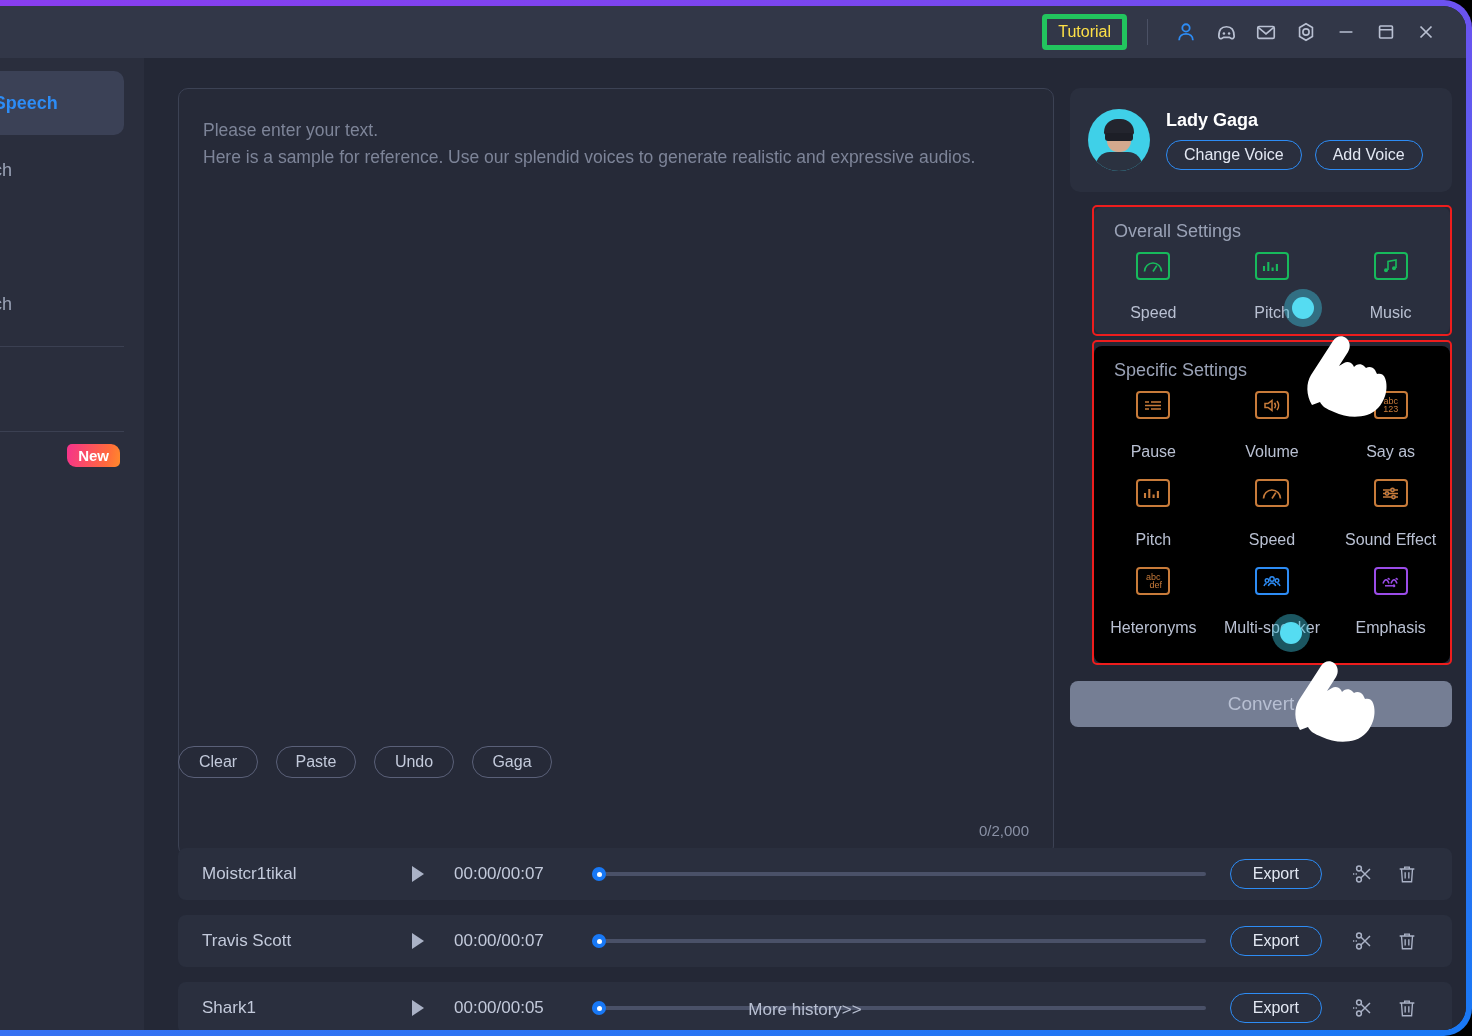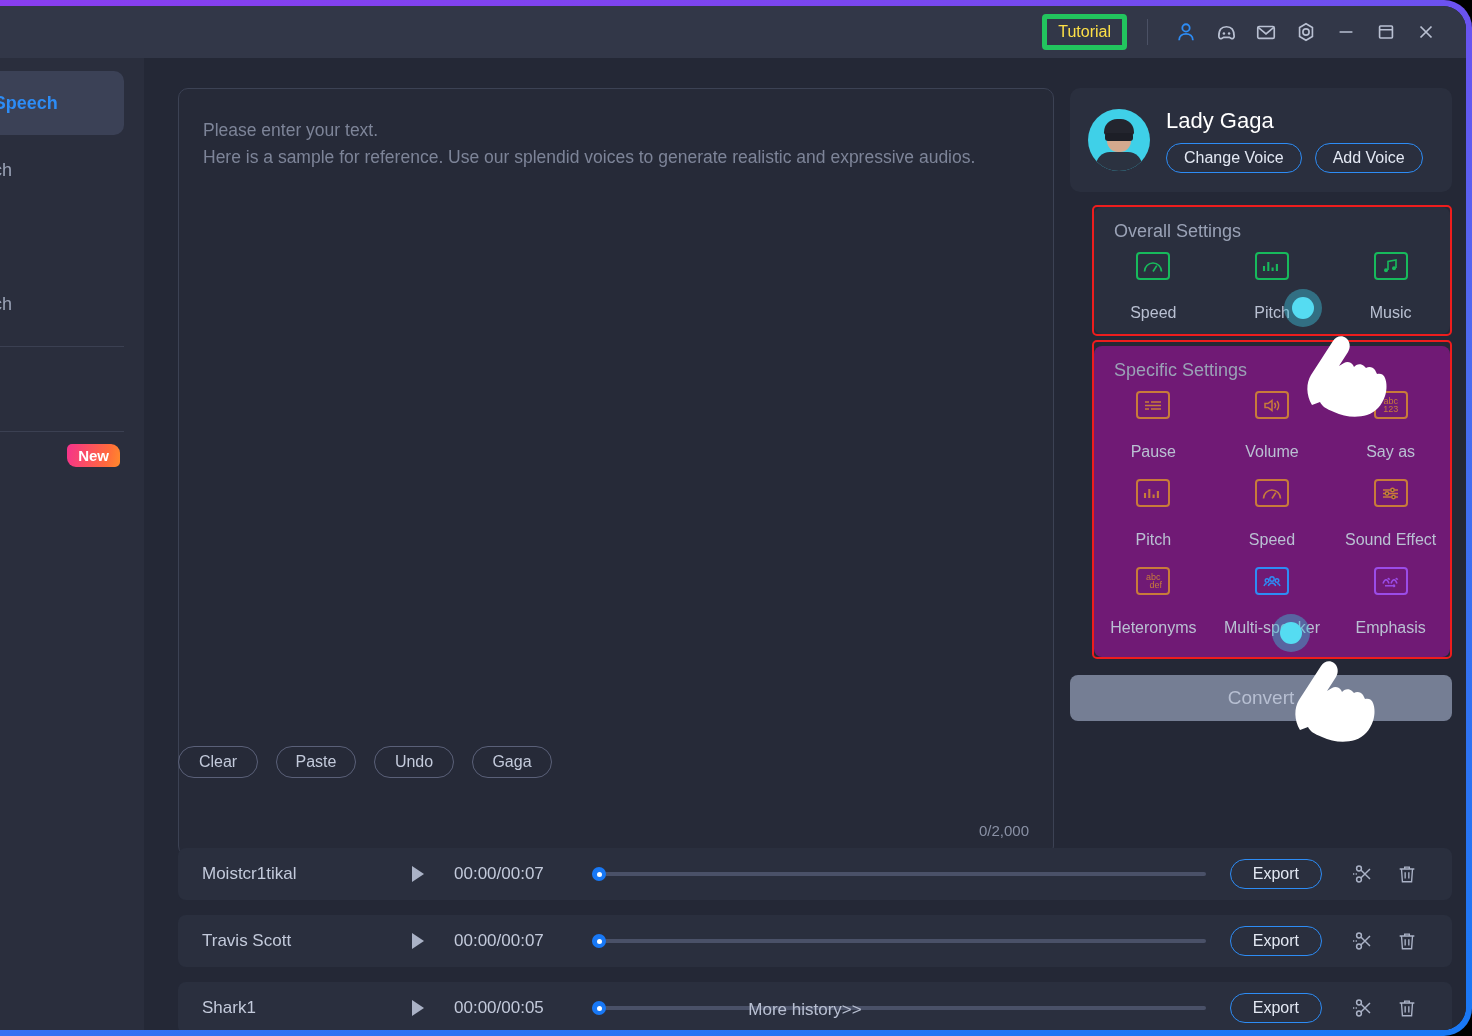--- a/index.html
+++ b/index.html
@@ -191,21 +191,21 @@
     border-radius: 3px;
   }
   #avatar .body {
     position: absolute; left: 8px; top: 43px;
     width: 46px; height: 22px;
     background: #2b3240;
     border-radius: 14px 14px 0 0;
   }
   #voice-meta { margin-left: 16px; }
   #voice-name {
-    font-size: 22px; font-weight: normal; color: #ffffff;
+    font-size: 18px; font-weight: bold; color: #ffffff;
     margin-bottom: 9px;
   }
   .voice-btns { display: flex; gap: 13px; }
   .outline-blue {
     border: 1px solid #2d8cf5;
     color: #e3e8f3;
     background: transparent;
     font-size: 16px;
     border-radius: 16px;
     padding: 5px 17px;
@@ -215,23 +215,23 @@
   
   #settings-wrap { margin-top: 13px; position: relative; margin-left: 22px; }
   .hl-red { border: 2px solid #ee1d1d; border-radius: 5px; }
 
   #overall-card {
     background: #2a2f3e;
     border-radius: 8px;
     padding: 14px 0 12px 0;
   }
   #specific-card {
-    background: #701a75;
+    background: #000000;
     border-radius: 8px;
-    padding: 14px 0 20px 0;
+    padding: 14px 0 26px 0;
     margin-top: 4px;
   }
   .section-title {
     font-size: 18px;
     color: #9aa2b6;
     padding-left: 20px;
     margin-bottom: 10px;
   }
   .icon-grid {
     display: grid;

